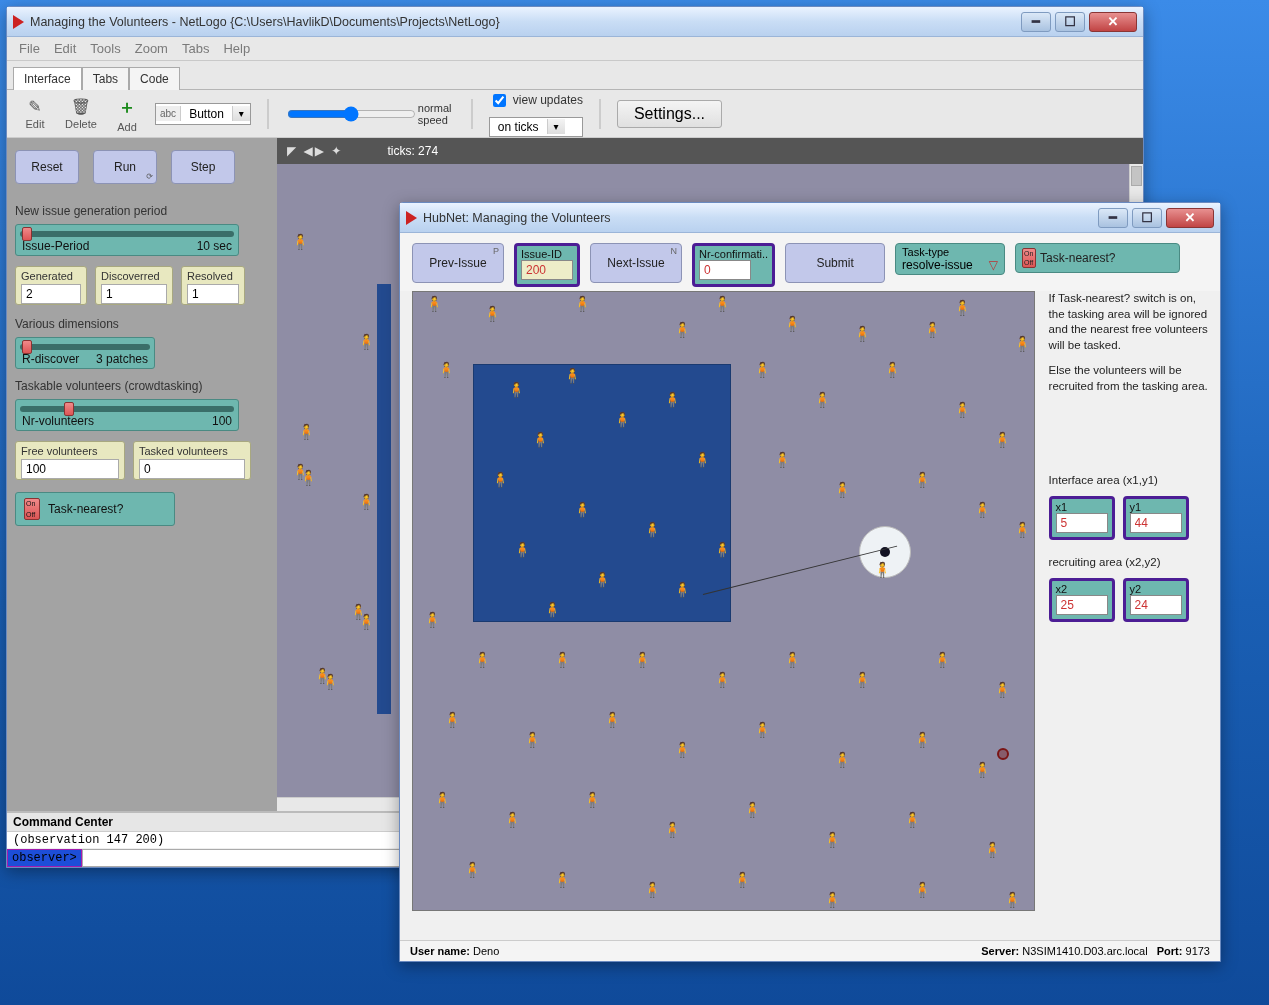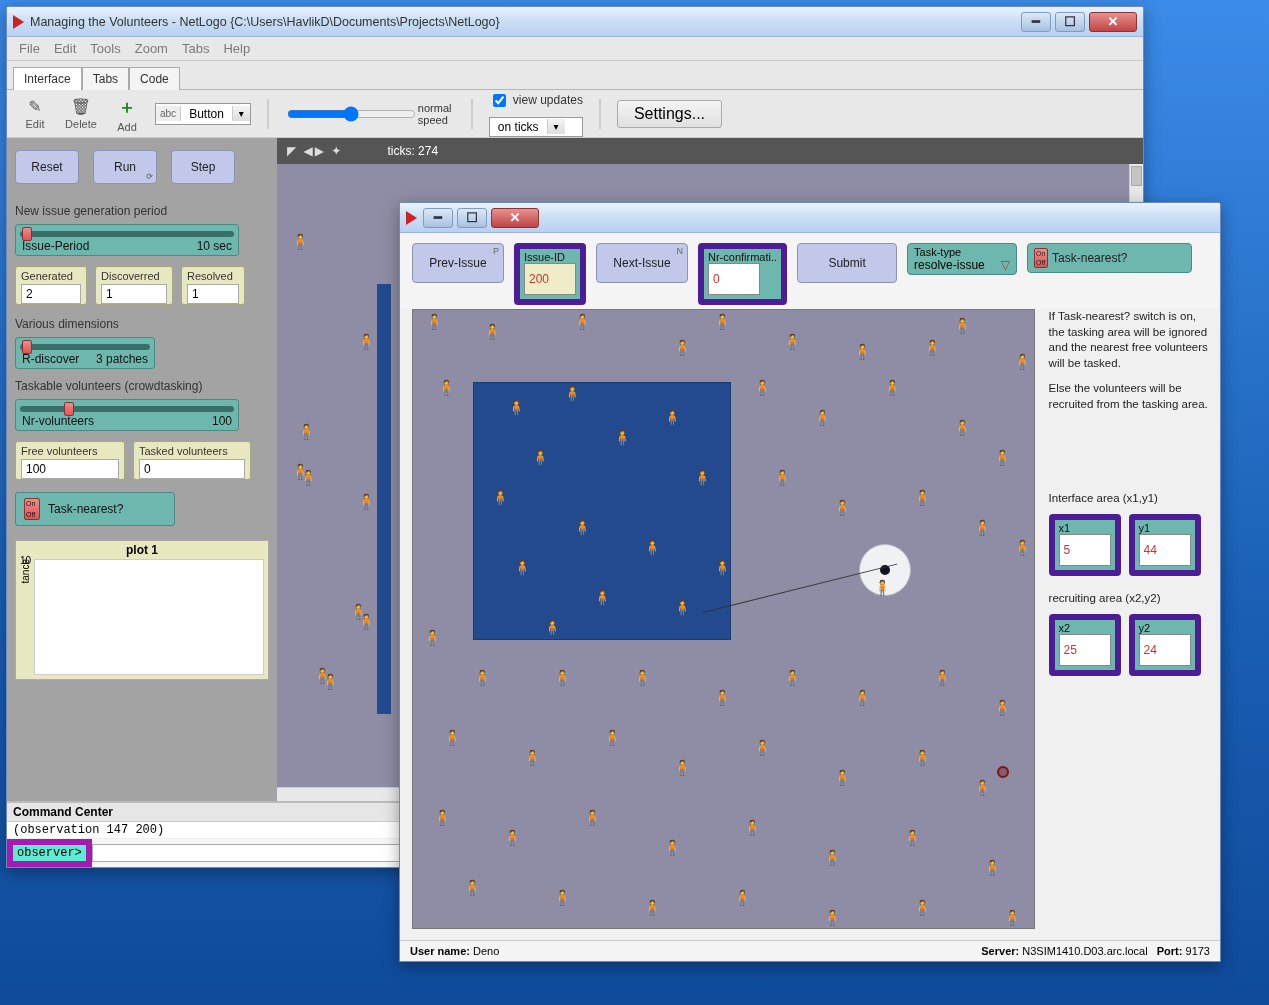--- a/index.html
+++ b/index.html
@@ -226,21 +226,21 @@
   .command-center-wrap {
     border-top: 2px solid #bbb;
     background: #f6f6f6;
   }
   .cc-head {
     font-weight: bold; font-size: 12px; padding: 2px 6px; background: #e6e6e6; border-bottom: 1px solid #ccc;
   }
   .cc-line { font-family: "Courier New", monospace; font-size: 12px; padding: 1px 6px; background: #fff; border-bottom: 1px solid #eee;}
   .cc-input-row { display: flex; align-items: center; }
   .cc-prompt {
-    background: #5eead4; border: 6px solid #a21caf; font-family: "Courier New", monospace;
+    background: #1d4ed8; border: 1px solid #a21caf; font-family: "Courier New", monospace;
     font-size: 12px; padding: 1px 4px;
   }
   .cc-input {
     flex:1; border: 1px solid #aaa; height: 18px; background: #fff;
   }
   
   .hub-body { flex:1; display: flex; flex-direction: column; }
   .hub-controls {
     display: flex; align-items: flex-start;
     gap: 10px; padding: 10px 12px 4px;
@@ -250,31 +250,31 @@
     background: #c2c8ea;
     border: 1px solid #8c93b5;
     border-radius: 4px;
     height: 40px;
     display: flex; align-items: center; justify-content: center;
     font-size: 12px; color: #222;
     padding: 0 16px; position: relative;
   }
   .hub-input-box {
     display: flex; flex-direction: column;
-    border: 6px solid #4c1d95;
+    border: 3px solid #4c1d95;
     background: #6eb7af;
     border-radius: 4px;
     padding: 2px 4px 4px;
     font-size: 11px;
     min-width: 60px;
   }
   .hub-input-box .ilabel { color: #111; font-size: 11px;}
   .hub-input-box input {
     border: 1px solid #888;
-    font-size: 12px; padding: 8px 4px; width: 52px;
+    font-size: 12px; padding: 2px 4px; width: 52px;
     color: #c33;
   }
   .hub-chooser {
     background: #6eb7af; border: 1px solid #4a8a83; border-radius: 4px;
     padding: 2px 6px; display: flex; flex-direction: column; font-size: 11px;
     min-width: 110px;
   }
   .hub-chooser .ctext2 { display: flex; align-items: center; justify-content: space-between; font-size: 12px;}
   .hub-chooser .arrow { color: #b33; font-size: 12px;}
   .hub-right {
@@ -473,26 +473,20 @@
       </div>
 
       <div class="switch" style="width:160px;">
         <span class="tog">
             <span>On</span>
             <span>Off</span>
           </span>
         <span>Task-nearest?</span>
       </div>
 
-      <div class="plot-box" style="position:relative;">
-        <div class="ptitle">plot 1</div>
-        <span class="ytick">10</span>
-        <div class="parea"></div>
-        <span class="yaxis">tance</span>
-      </div>
     </div>
 
     <div class="world-area">
       <div class="world-topbar">
         <span style="letter-spacing:2px;">◤ ◀▶ ✦</span>
         <span class="ticks"><span>ticks:</span> <span>274</span></span>
       </div>
       <div class="world-canvas">
         <div class="left-world-region"></div>
 
@@ -520,20 +514,21 @@
     <div class="cc-input-row">
       <span class="cc-prompt">observer&gt;</span>
       <input class="cc-input" type="text" style="">
     </div>
   </div>
 </div>
 
 <div class="window" style="left:399px; top:202px; width:822px; height:760px;">
   <div class="titlebar">
     <span class="red-arrow"></span>
+    <span class="title-text">HubNet: Managing the Volunteers</span>
     <div class="win-btns">
       <div class="win-btn">━</div>
       <div class="win-btn">☐</div>
       <div class="win-btn close">✕</div>
     </div>
   </div>
 
   <div class="hub-body">
     <div class="hub-controls">
       <div class="hub-btn" style="width:92px;">

